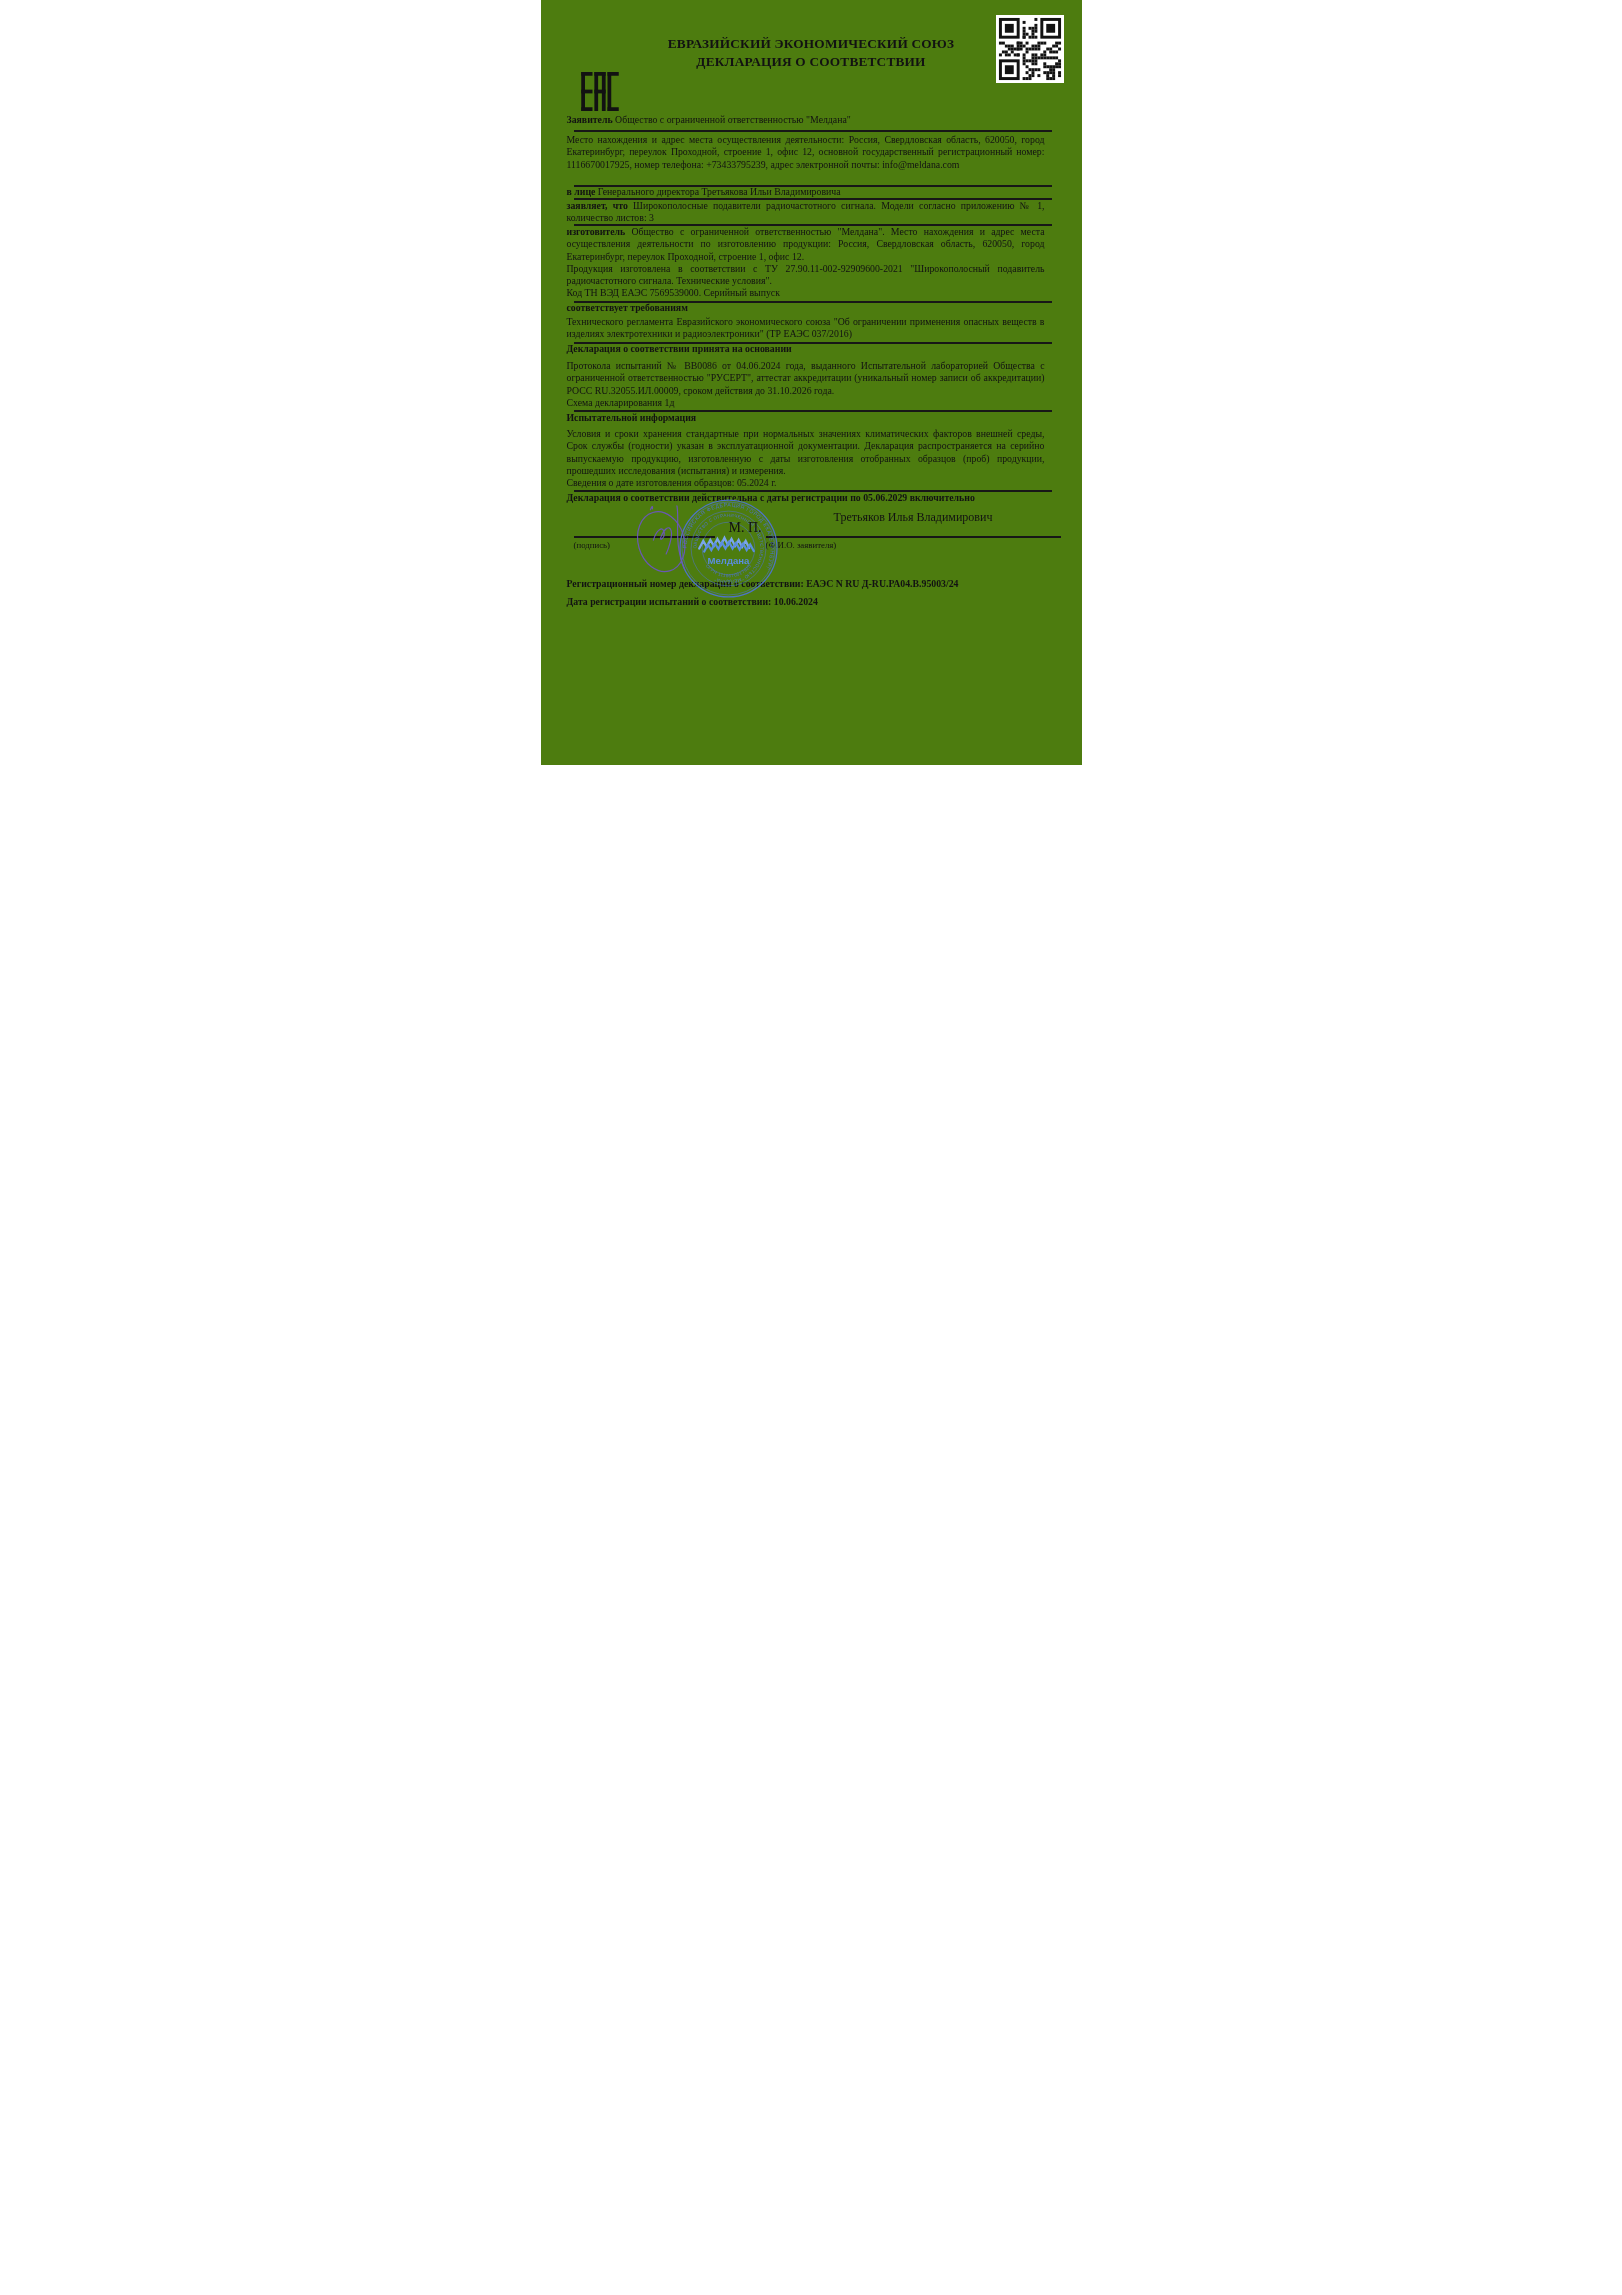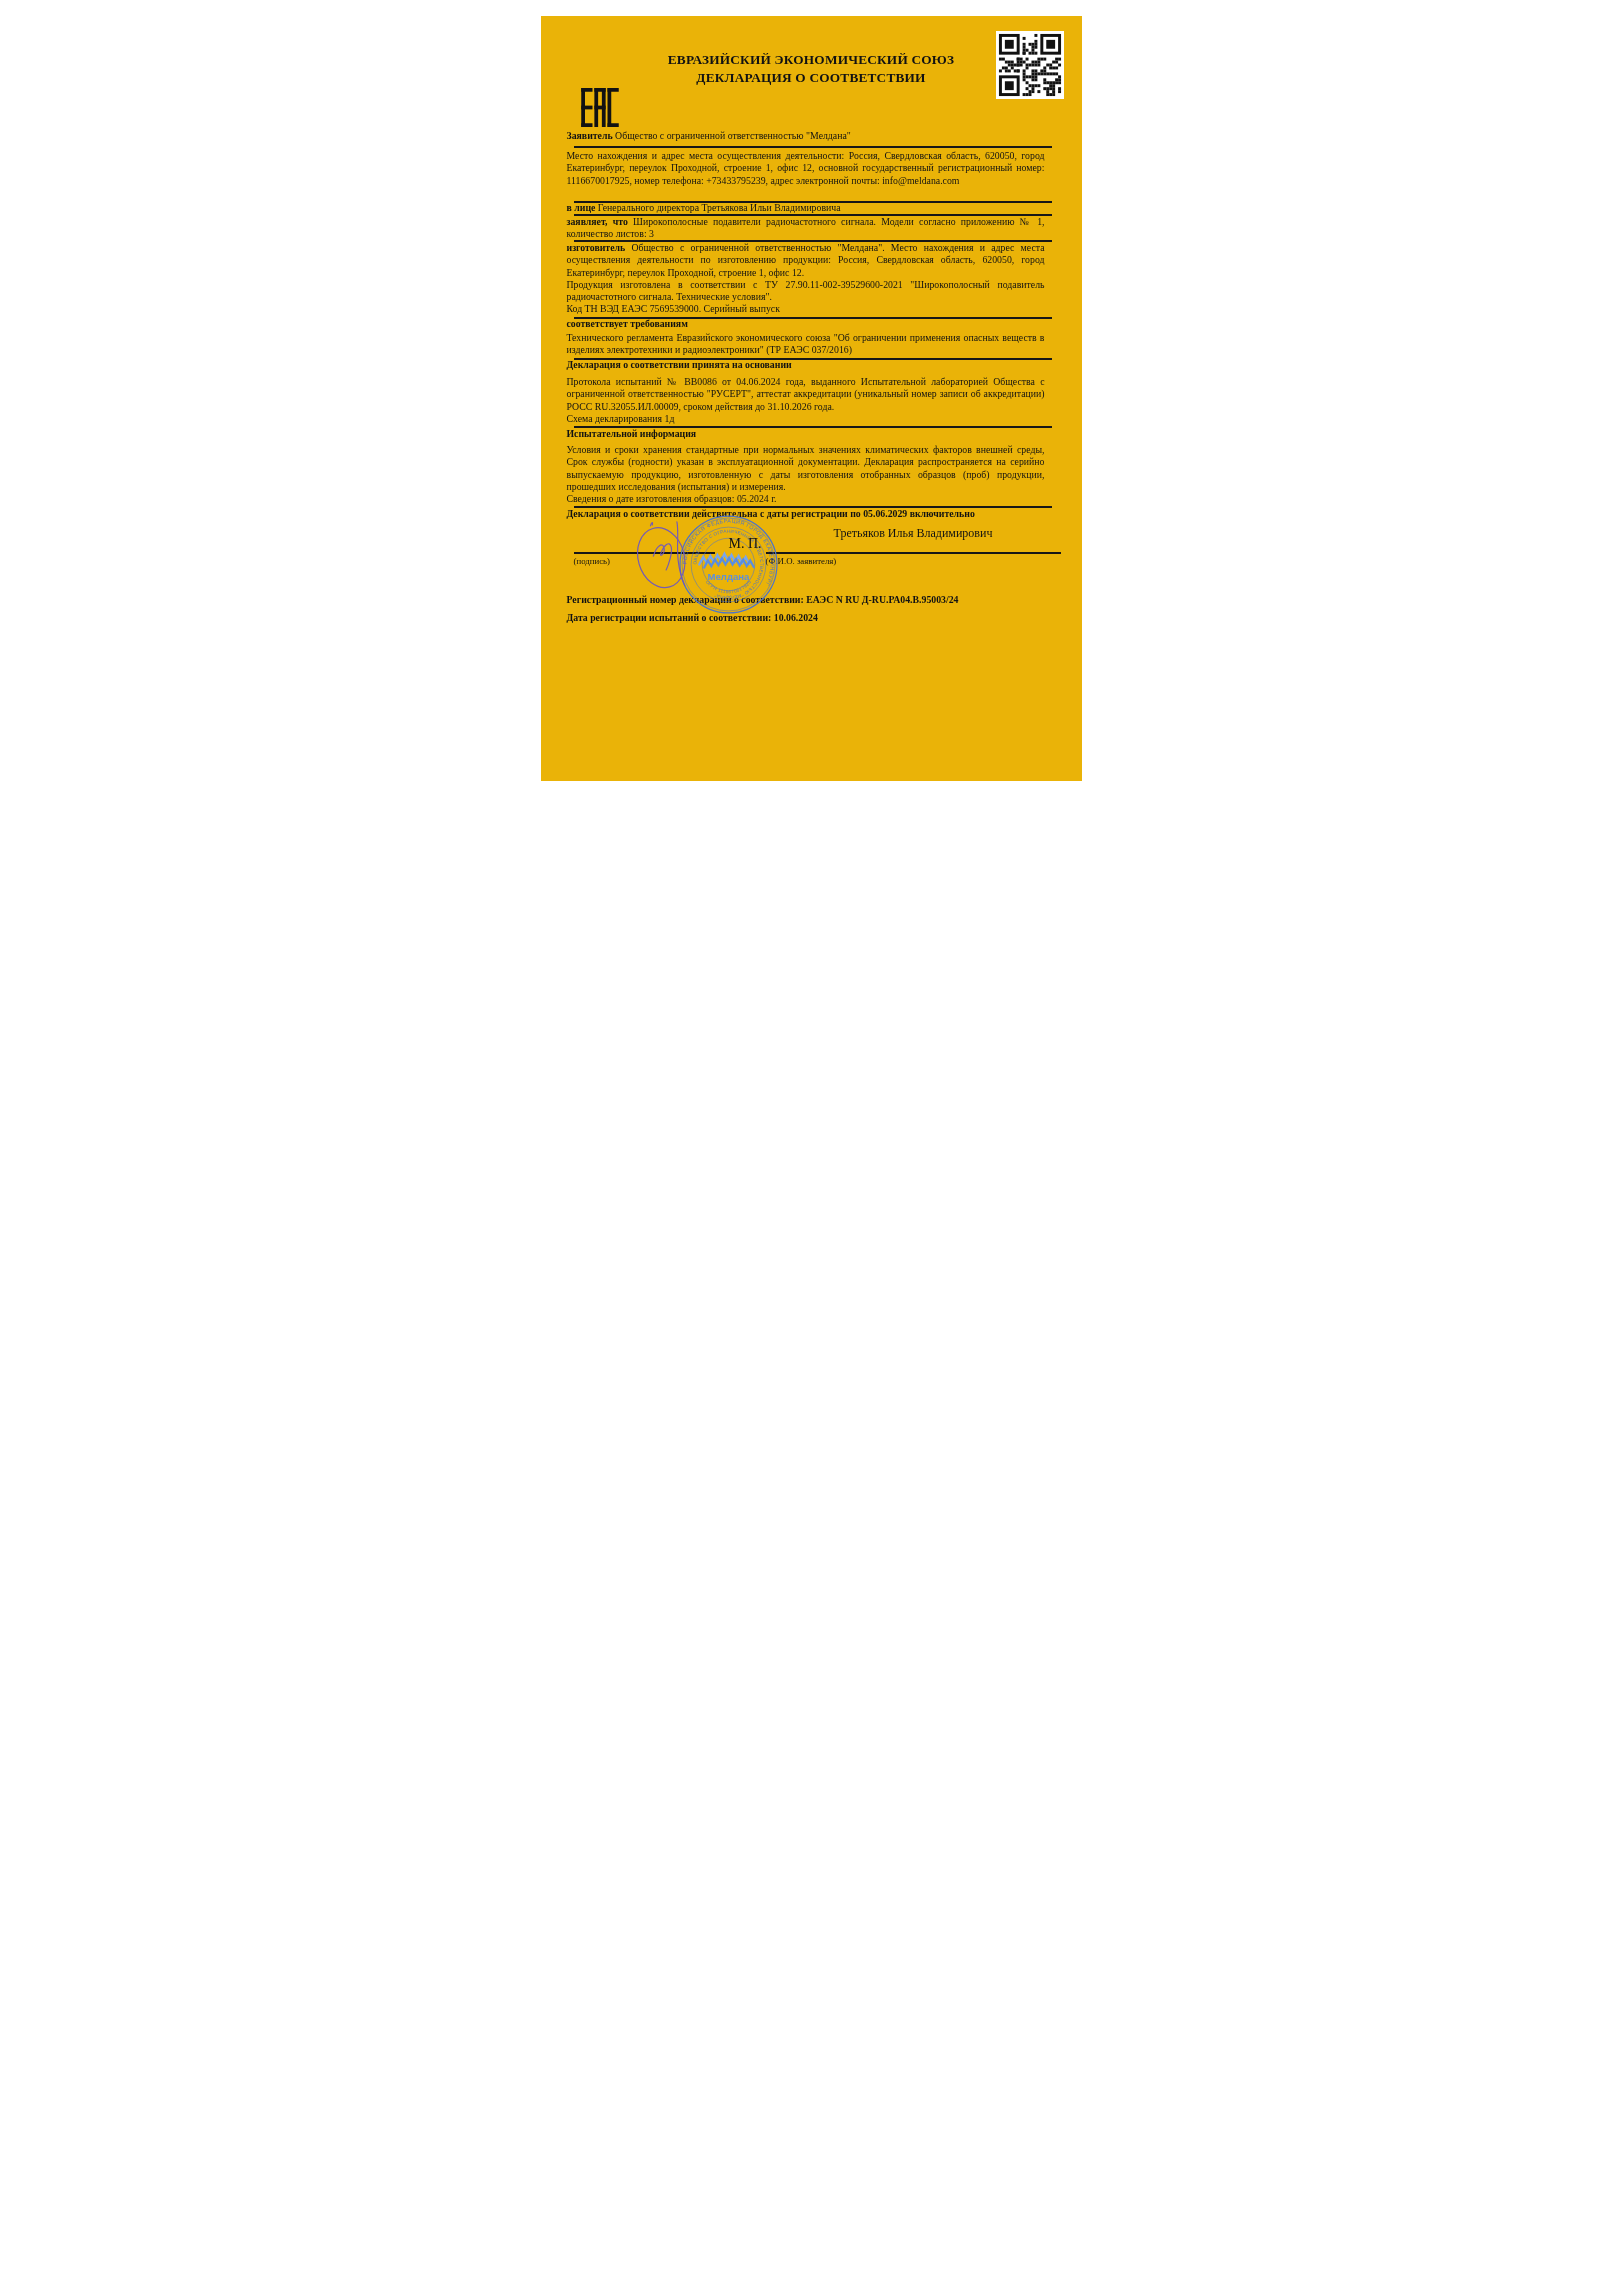--- a/index.html
+++ b/index.html
@@ -1,18 +1,18 @@
 <!DOCTYPE html>
 <html style="font-size:7.9px"><head>
 <meta charset="utf-8">
 <style>
   html,body { margin:0; padding:0; background:#ffffff; }
   .page {
-    position:relative; width:541px; height:765px; background:#eab308;
-    color:#121212; font-family:"Liberation Serif", serif; margin:16px auto; overflow:hidden;
+    position:relative; width:541px; height:765px; background:#4d7c0f;
+    color:#121212; font-family:"Liberation Serif", serif; margin:0 auto; overflow:hidden;
   }
   .hdr { position:absolute; left:0; width:100%; text-align:center;
          font-weight:700; font-size:13.3px; letter-spacing:0.2px; white-space:nowrap; }
   .para { position:absolute; left:26px; width:478px; font-size:9.8px; line-height:12.3px; }
   .j { text-align:justify; }
   .b { font-weight:700; }
   .rule { position:absolute; left:33px; width:478px; height:1.5px; background:#171717; }
   .eac { position:absolute; left:40px; top:72px; width:38px; height:39px; }
   .qr  { position:absolute; left:455px; top:14.7px; width:68px; height:68px; }
   .stamp { position:absolute; left:137px; top:498px; width:101px; height:101px; z-index:2; }
@@ -212,21 +212,21 @@
     <span class="b">заявляет, что</span>
     <span>Широкополосные подавители радиочастотного сигнала.  Модели согласно приложению № 1, количество листов: 3</span>
   </div>
   <div class="rule" style="top:224px"></div>
 
   <div class="para" style="top:226px">
     <div class="j">
       <span class="b">изготовитель</span>
       <span>Общество с ограниченной ответственностью "Мелдана". Место нахождения и адрес места осуществления деятельности по изготовлению продукции: Россия, Свердловская область, 620050, город Екатеринбург, переулок Проходной, строение 1, офис 12.</span>
     </div>
-    <div class="j">Продукция изготовлена в соответствии с ТУ 27.90.11-002-39529600-2021 "Широкополосный подавитель радиочастотного сигнала. Технические условия".</div>
+    <div class="j">Продукция изготовлена в соответствии с ТУ 27.90.11-002-92909600-2021 "Широкополосный подавитель радиочастотного сигнала. Технические условия".</div>
     <div>Код ТН ВЭД ЕАЭС 7569539000. Серийный выпуск</div>
   </div>
   <div class="rule" style="top:301px"></div>
 
   <div class="para b" style="top:302px">соответствует требованиям</div>
   <div class="para j" style="top:316px">Технического регламента Евразийского экономического союза "Об ограничении применения опасных веществ в изделиях электротехники и радиоэлектроники" (ТР ЕАЭС 037/2016)</div>
   <div class="rule" style="top:342px"></div>
 
   <div class="para b" style="top:343px">Декларация о соответствии принята на основании</div>
   <div class="para" style="top:360px">

